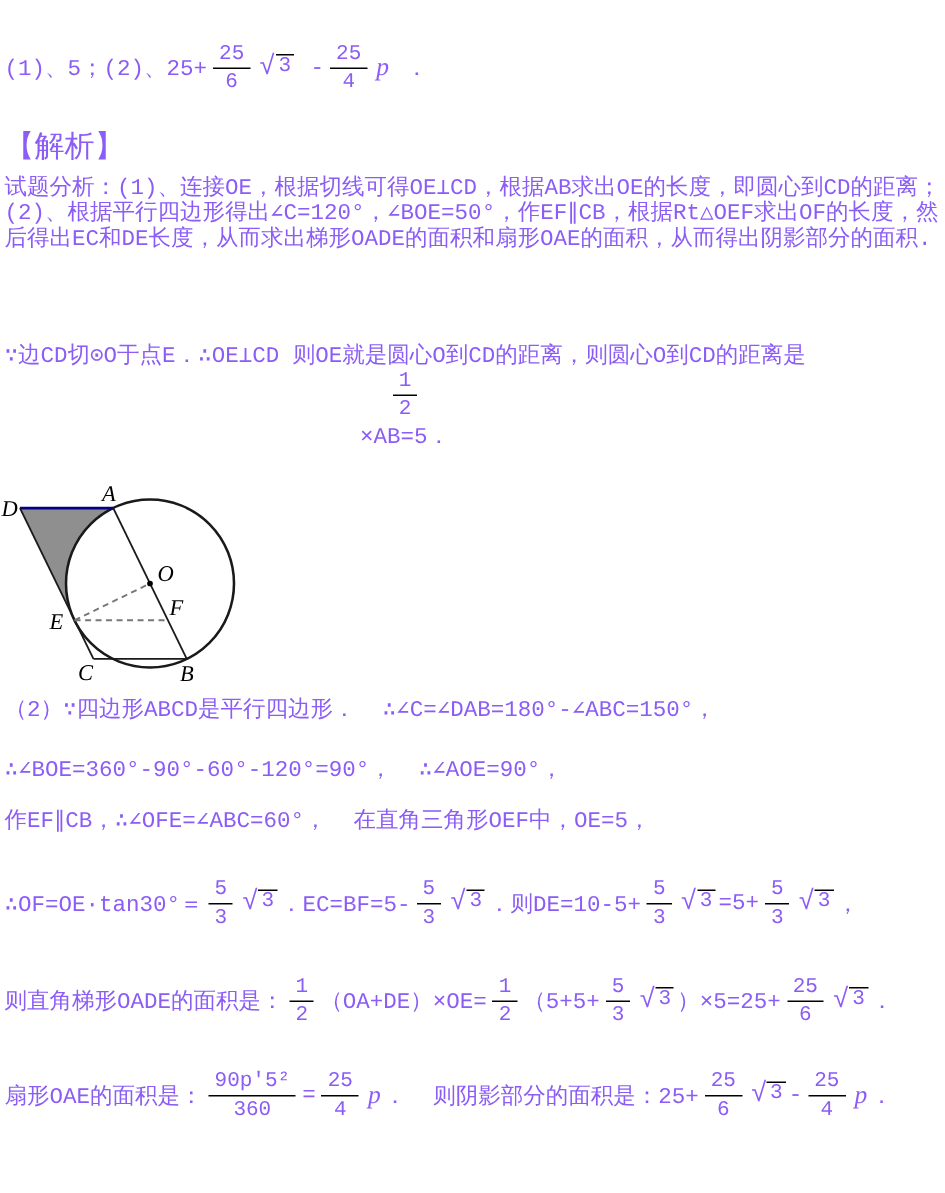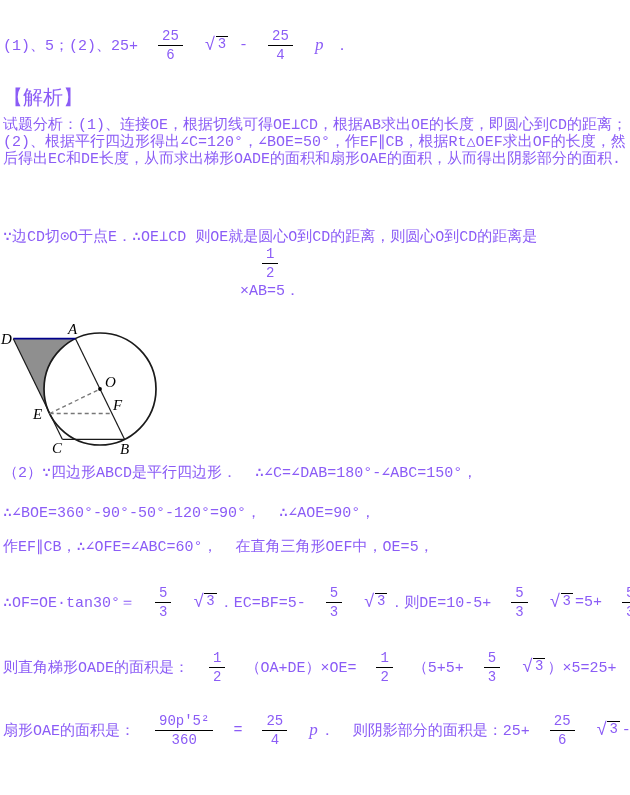--- a/index.html
+++ b/index.html
@@ -2,21 +2,21 @@
 <html><head>
 <meta charset="utf-8">
 <style>
   html,body{margin:0;padding:0;background:#fff;}
   .page{position:relative;width:630px;height:795px;background:#ffffff;overflow:hidden;
         font-family:"Liberation Mono","DejaVu Sans Mono",monospace;font-size:15px;color:#8b5cf6;}
   .tline{position:absolute;left:3px;white-space:pre;}
   .mline{position:absolute;left:3px;display:flex;align-items:center;white-space:pre;}
   .para{position:absolute;left:3px;width:626px;line-height:17px;white-space:normal;}
   .frac{display:inline-flex;flex-direction:column;align-items:center;vertical-align:middle;
-        margin:0 20px;font-size:14px;line-height:16px;}
+        margin:0 4px;font-size:14px;line-height:16px;}
   .frac .num{padding:0 4px 1px 4px;border-bottom:1px solid #000;}
   .frac .den{padding-top:1px;}
   .sqrt{display:inline-flex;align-items:flex-start;margin:0 2px;}
   .sqrt .sgn{font-size:18px;line-height:18px;}
   .sqrt .rad{border-top:1px solid #000;font-size:14px;line-height:15px;padding:0 2px;}
   .ip{font-style:italic;font-family:"Liberation Serif","DejaVu Serif",serif;font-size:17px;margin:0 2px;}
   #fig{position:absolute;left:0;top:315px;}
   #fig line.solid{stroke:#1a1a1a;stroke-width:1.2;}
   #fig line.navy{stroke:#00008b;stroke-width:1.8;}
   #fig line.dashed{stroke:#777777;stroke-width:1.3;stroke-dasharray:4 3;}
@@ -45,18 +45,18 @@
       <text x="1" y="344">D</text>
       <text x="68" y="334">A</text>
       <text x="105" y="387">O</text>
       <text x="33" y="419">E</text>
       <text x="113" y="410">F</text>
       <text x="52" y="453">C</text>
       <text x="120" y="454">B</text>
     </svg>
 
   <div class="tline" style="top:463px;"><span>（2）∵四边形ABCD是平行四边形．  ∴∠C=∠DAB=180°-∠ABC=150°，</span></div>
-  <div class="tline" style="top:503px;"><span>∴∠BOE=360°-90°-50°-120°=90°，  ∴∠AOE=90°，</span></div>
+  <div class="tline" style="top:503px;"><span>∴∠BOE=360°-90°-60°-120°=90°，  ∴∠AOE=90°，</span></div>
   <div class="tline" style="top:537px;"><span>作EF∥CB，∴∠OFE=∠ABC=60°，  在直角三角形OEF中，OE=5，</span></div>
   <div class="mline" style="top:580px;height:44px;"><span>∴OF=OE·tan30°＝</span><span class="frac"><span class="num">5</span><span class="den">3</span></span><span class="sqrt"><span class="sgn">√</span><span class="rad">3</span></span><span>．EC=BF=5-</span><span class="frac"><span class="num">5</span><span class="den">3</span></span><span class="sqrt"><span class="sgn">√</span><span class="rad">3</span></span><span>．则DE=10-5+</span><span class="frac"><span class="num">5</span><span class="den">3</span></span><span class="sqrt"><span class="sgn">√</span><span class="rad">3</span></span><span>=5+</span><span class="frac"><span class="num">5</span><span class="den">3</span></span><span class="sqrt"><span class="sgn">√</span><span class="rad">3</span></span><span>，</span></div>
   <div class="mline" style="top:645px;height:44px;"><span>则直角梯形OADE的面积是：</span><span class="frac"><span class="num">1</span><span class="den">2</span></span><span>（OA+DE）×OE=</span><span class="frac"><span class="num">1</span><span class="den">2</span></span><span>（5+5+</span><span class="frac"><span class="num">5</span><span class="den">3</span></span><span class="sqrt"><span class="sgn">√</span><span class="rad">3</span></span><span>）×5=25+</span><span class="frac"><span class="num">25</span><span class="den">6</span></span><span class="sqrt"><span class="sgn">√</span><span class="rad">3</span></span><span>．</span></div>
   <div class="mline" style="top:708px;height:44px;"><span>扇形OAE的面积是：</span><span class="frac"><span class="num">90p′5²</span><span class="den">360</span></span><span>=</span><span class="frac"><span class="num">25</span><span class="den">4</span></span><span class="ip">p</span><span>．  则阴影部分的面积是：25+</span><span class="frac"><span class="num">25</span><span class="den">6</span></span><span class="sqrt"><span class="sgn">√</span><span class="rad">3</span></span><span>-</span><span class="frac"><span class="num">25</span><span class="den">4</span></span><span class="ip">p</span><span>．</span></div>
 </div>
 
 </body></html>

